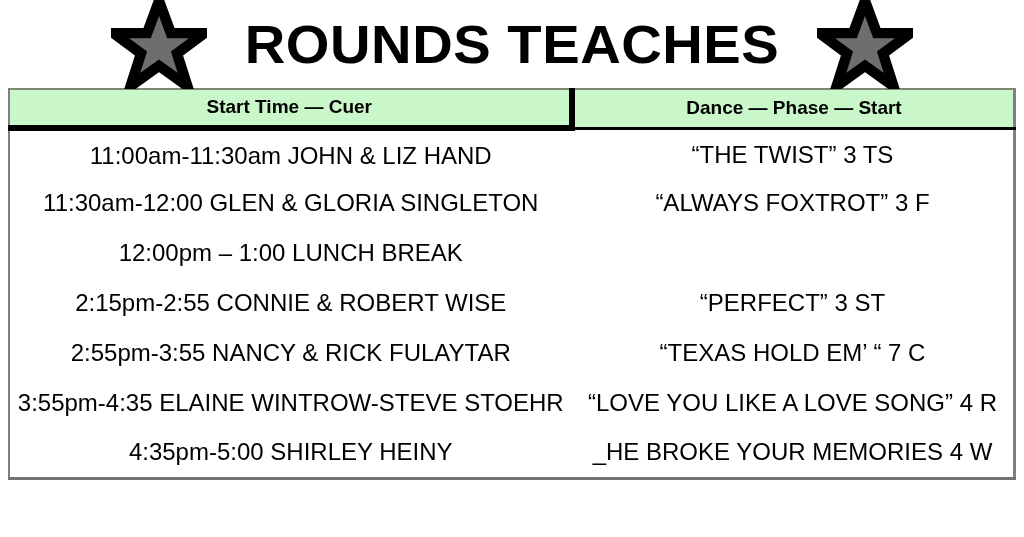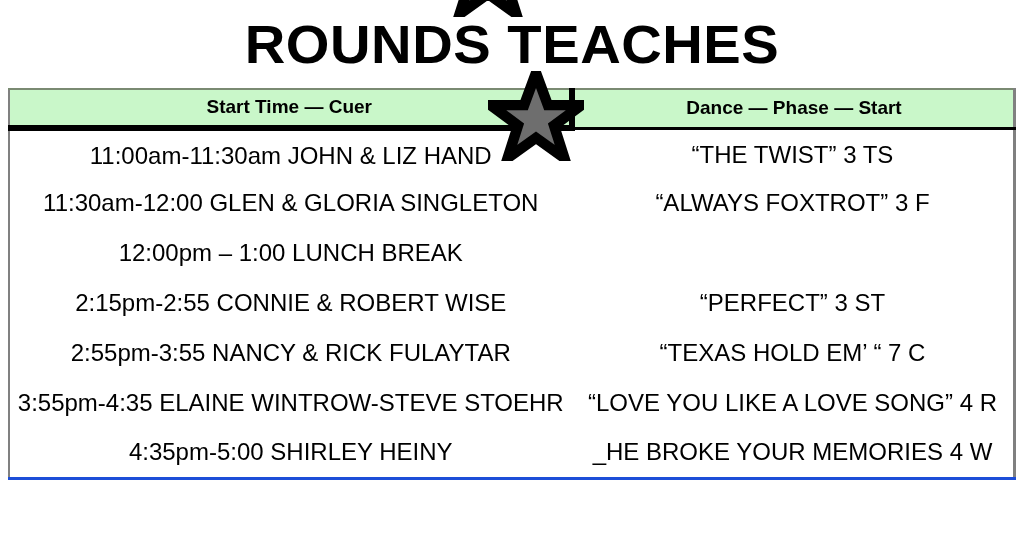--- a/index.html
+++ b/index.html
@@ -16,21 +16,20 @@
   }
 
   
   .title-banner {
     position: relative;
     height: 88px;
     display: flex;
     align-items: center;
     justify-content: center;
     background: #ffffff;
-    flex-direction: column;
   }
   .star {
     width: 96px;
     height: 90px;
     flex: 0 0 auto;
     display: block;
   }
   .star-left  { margin-right: 48px; }
   .star-right { margin-left: 48px; }
 
@@ -45,21 +44,21 @@
   }
 
   
   .schedule-table {
     width: 1006px;
     margin: 0 auto;
     border-collapse: collapse;
     table-layout: fixed;
     border-left: 2px solid #808080;
     border-right: 3px solid #808080;
-    border-bottom: 3px solid #1d4ed8;
+    border-bottom: 3px solid #737373;
   }
   .schedule-table col.col-time  { width: 563px; }
   .schedule-table col.col-dance { width: 443px; }
 
   thead th {
     background: #C9F7C9;
     font-size: 19px;
     font-weight: bold;
     text-align: center;
     padding: 6px 0 7px 0;

